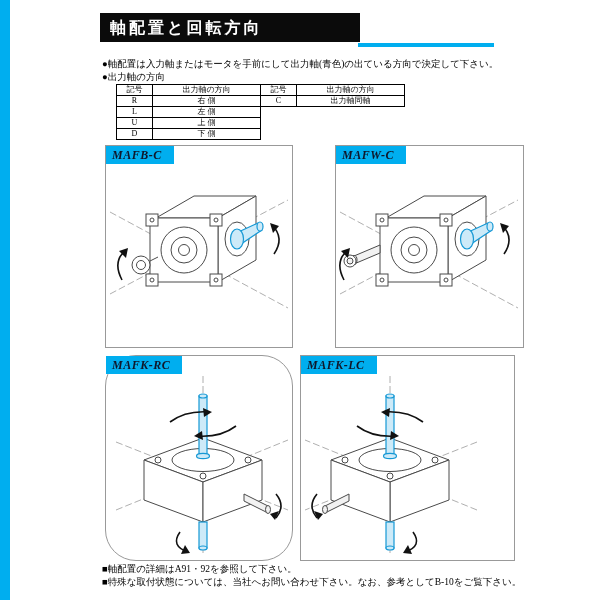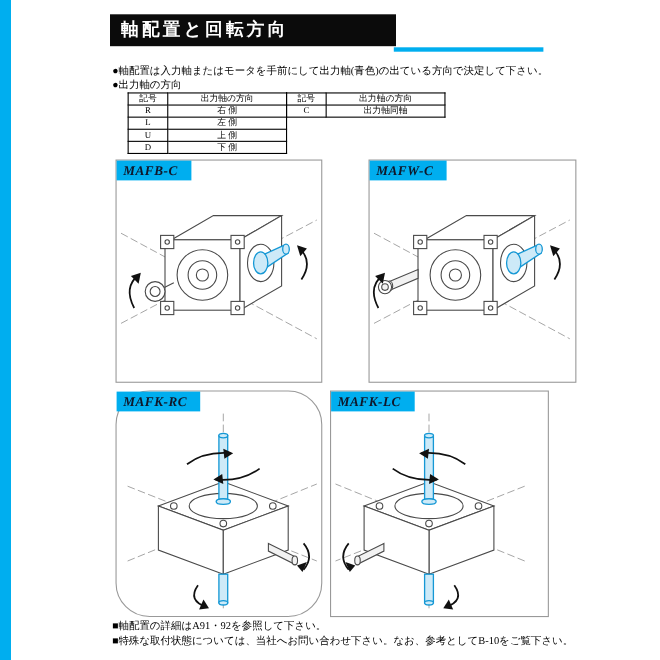--- a/index.html
+++ b/index.html
@@ -37,21 +37,21 @@
     text-align: center; font-weight: normal; white-space: nowrap; margin-top: 39px;
   }
   .col-sym { width: 36px; }
   .col-dir { width: 108px; }
   table.sym-table-right { margin-left: -1px; }
 
   .panel { position: absolute; border: 1px solid #999; background: #fff; }
   .p1 { left: 105px; top: 145px; width: 188px; height: 203px; }
   .p2 { left: 300px; top: 145px; width: 189px; height: 203px; margin-left: 35px; }
   .p3 { left: 105px; top: 355px; width: 188px; height: 206px; border-radius: 31px; }
-  .p4 { left: 300px; top: 355px; width: 199px; height: 206px; }
+  .p4 { left: 300px; top: 355px; width: 215px; height: 206px; }
   .panel-label {
     position: absolute; left: 0; top: 0; z-index: 2;
     background: #00AEEF; color: #0f172a; font-weight: bold; font-style: italic;
     font-size: 12px; line-height: 16px; padding: 1px 12px 1px 6px; letter-spacing: 0.5px;
     white-space: nowrap;
     text-align: right;
   }
   .panel svg { position: absolute; left: 0; top: 16px; }
 
   .footer-note { position: absolute; left: 102px; font-size: 9.5px; white-space: nowrap; }

